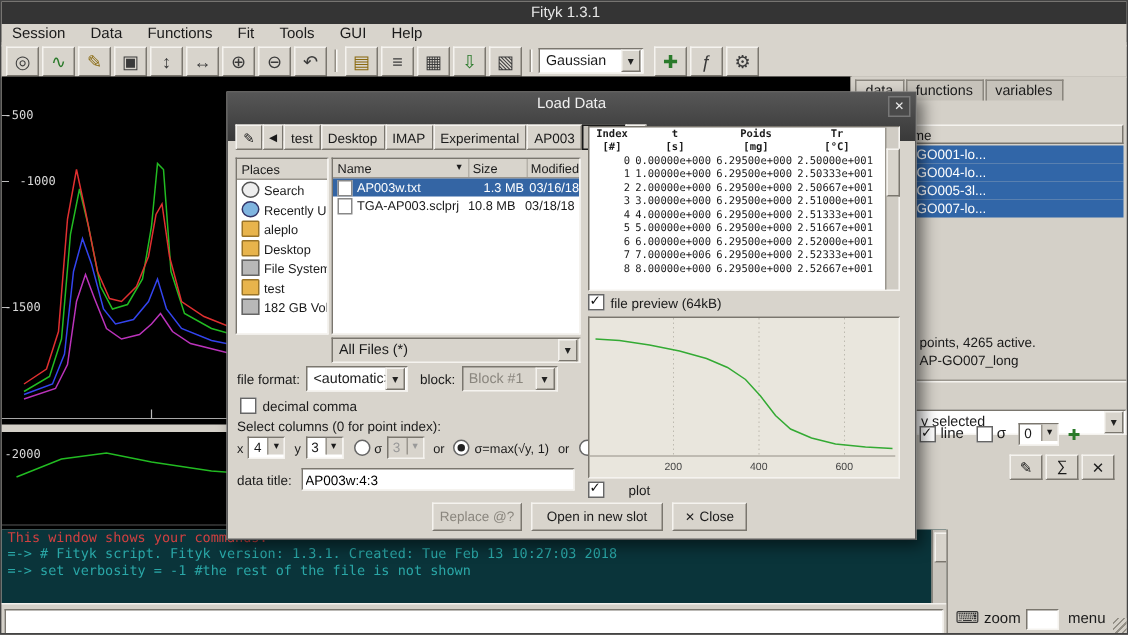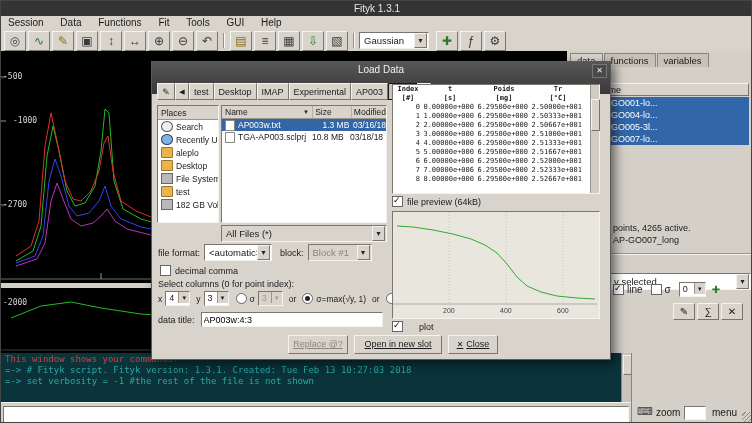--- a/index.html
+++ b/index.html
@@ -79,21 +79,21 @@
   .place-row{display:flex;align-items:center;height:13px;padding-left:3px;font-size:8.5px;white-space:nowrap;overflow:hidden;}
   .pic{width:10px;height:9px;display:inline-block;margin-right:3px;flex:none;}
   .pic.folder{background:#e8b44c;border:1px solid #9a7428;border-radius:1px;}
   .pic.drive{background:#b8b8b8;border:1px solid #666;}
   .pic.clock{background:#7fb4e0;border:1px solid #336;border-radius:50%;}
   .pic.search{background:#eee;border:1px solid #555;border-radius:50%;}
   .pic.file{background:#fff;border:1px solid #888;width:8px;}
   .fhead{display:flex;background:#d8d4cc;border-bottom:1px solid #9a968e;height:12px;line-height:12px;font-size:8.5px;}
   .frow{display:flex;align-items:center;height:12px;font-size:8.5px;white-space:nowrap;}
   .frow.sel{background:#3465a4;color:#fff;}
-  .btn{display:inline-flex;align-items:center;justify-content:center;height:17px;font-size:9px;text-decoration:underline;}
+  .btn{display:inline-flex;align-items:center;justify-content:center;height:17px;font-size:9px;}
   .btn.dis{color:#8a867e;}
   .ptable{position:absolute;background:#fff;border:1px solid;border-color:#7a766e #f5f3ef #f5f3ef #7a766e;
     font-family:"DejaVu Sans Mono",monospace;font-size:7px;}
   .pgrid{display:grid;grid-template-columns:30px 54px 54px 54px;line-height:9px;}
   .pgrid .hc{text-align:center;font-weight:bold;}
   .pgrid .c{text-align:right;padding-right:3px;}
   .pt-scroll{position:absolute;right:0;top:0;width:8px;height:100%;background:#d0ccc4;border-left:1px solid #9a968e;}
   .pt-thumb{position:absolute;left:0px;top:14px;width:7px;height:30px;background:#d8d4cc;
     border:1px solid;border-color:#f5f3ef #7a766e #7a766e #f5f3ef;}
   .lbl{white-space:nowrap;}
@@ -152,21 +152,21 @@
       <line x1="0" y1="26" x2="5" y2="26" stroke="#bbb" stroke-width="0.8"></line>
       <line x1="0" y1="70" x2="5" y2="70" stroke="#bbb" stroke-width="0.8"></line>
       <line x1="0" y1="154" x2="5" y2="154" stroke="#bbb" stroke-width="0.8"></line>
       <polyline fill="none" stroke="#bb33bb" stroke-width="1" points="15,215 36,208 44,192 50,150 56,132 62,148 70,168 80,175 92,172 100,165 106,158 114,170 126,178 150,184 185,189 225,193 265,196 305,198 345,200 385,202 425,204 465,206 505,208 545,210 564,211"></polyline>
       <polyline fill="none" stroke="#3344ee" stroke-width="1" points="15,212 34,205 42,185 48,130 54,108 60,125 68,155 76,165 88,162 98,150 104,135 110,155 120,168 140,176 170,182 205,186 245,190 285,192 325,194 365,196 405,198 445,200 485,202 525,204 564,205"></polyline>
       <polyline fill="none" stroke="#22bb22" stroke-width="1" points="15,210 32,200 40,175 46,105 52,75 58,100 66,140 74,155 84,152 94,135 100,100 104,58 108,62 113,130 122,158 140,168 165,175 195,180 230,184 265,187 300,189 340,191 380,193 420,195 460,197 500,199 540,201 564,202"></polyline>
       <polyline fill="none" stroke="#e03030" stroke-width="1" points="15,205 30,195 38,170 44,95 50,62 56,90 64,130 72,148 80,150 90,140 98,120 103,92 107,85 112,120 120,150 135,160 155,168 180,172 210,176 240,180 270,182 300,184 330,186 360,187 390,189 420,190 450,192 480,194 510,196 540,198 564,199"></polyline>
     </svg>
     <div class="ylab" style="left:2px;top:21px;">-500</div>
     <div class="ylab" style="left:2px;top:65px;margin-left:10px;">-1000</div>
-    <div class="ylab" style="left:2px;top:149px;">-2700</div>
+    <div class="ylab" style="left:2px;top:149px;">-1500</div>
     <div class="xlab" style="left:304px;top:220px;">10</div>
     <div class="splitter"></div>
     <svg class="abs" style="left:0;top:237px;" width="566" height="65" viewBox="0 0 566 65">
       <line x1="0" y1="62" x2="566" y2="62" stroke="#777" stroke-width="0.5"></line>
       <polyline fill="none" stroke="#22bb22" stroke-width="1" points="10,30 40,18 70,14 100,20 140,26 180,29 230,31 290,33 350,34 420,35 490,36 564,36"></polyline>
     </svg>
     <div class="ylab" style="left:2px;top:247px;">-2000</div>
   </div>
 
   <div class="abs sidebar">

